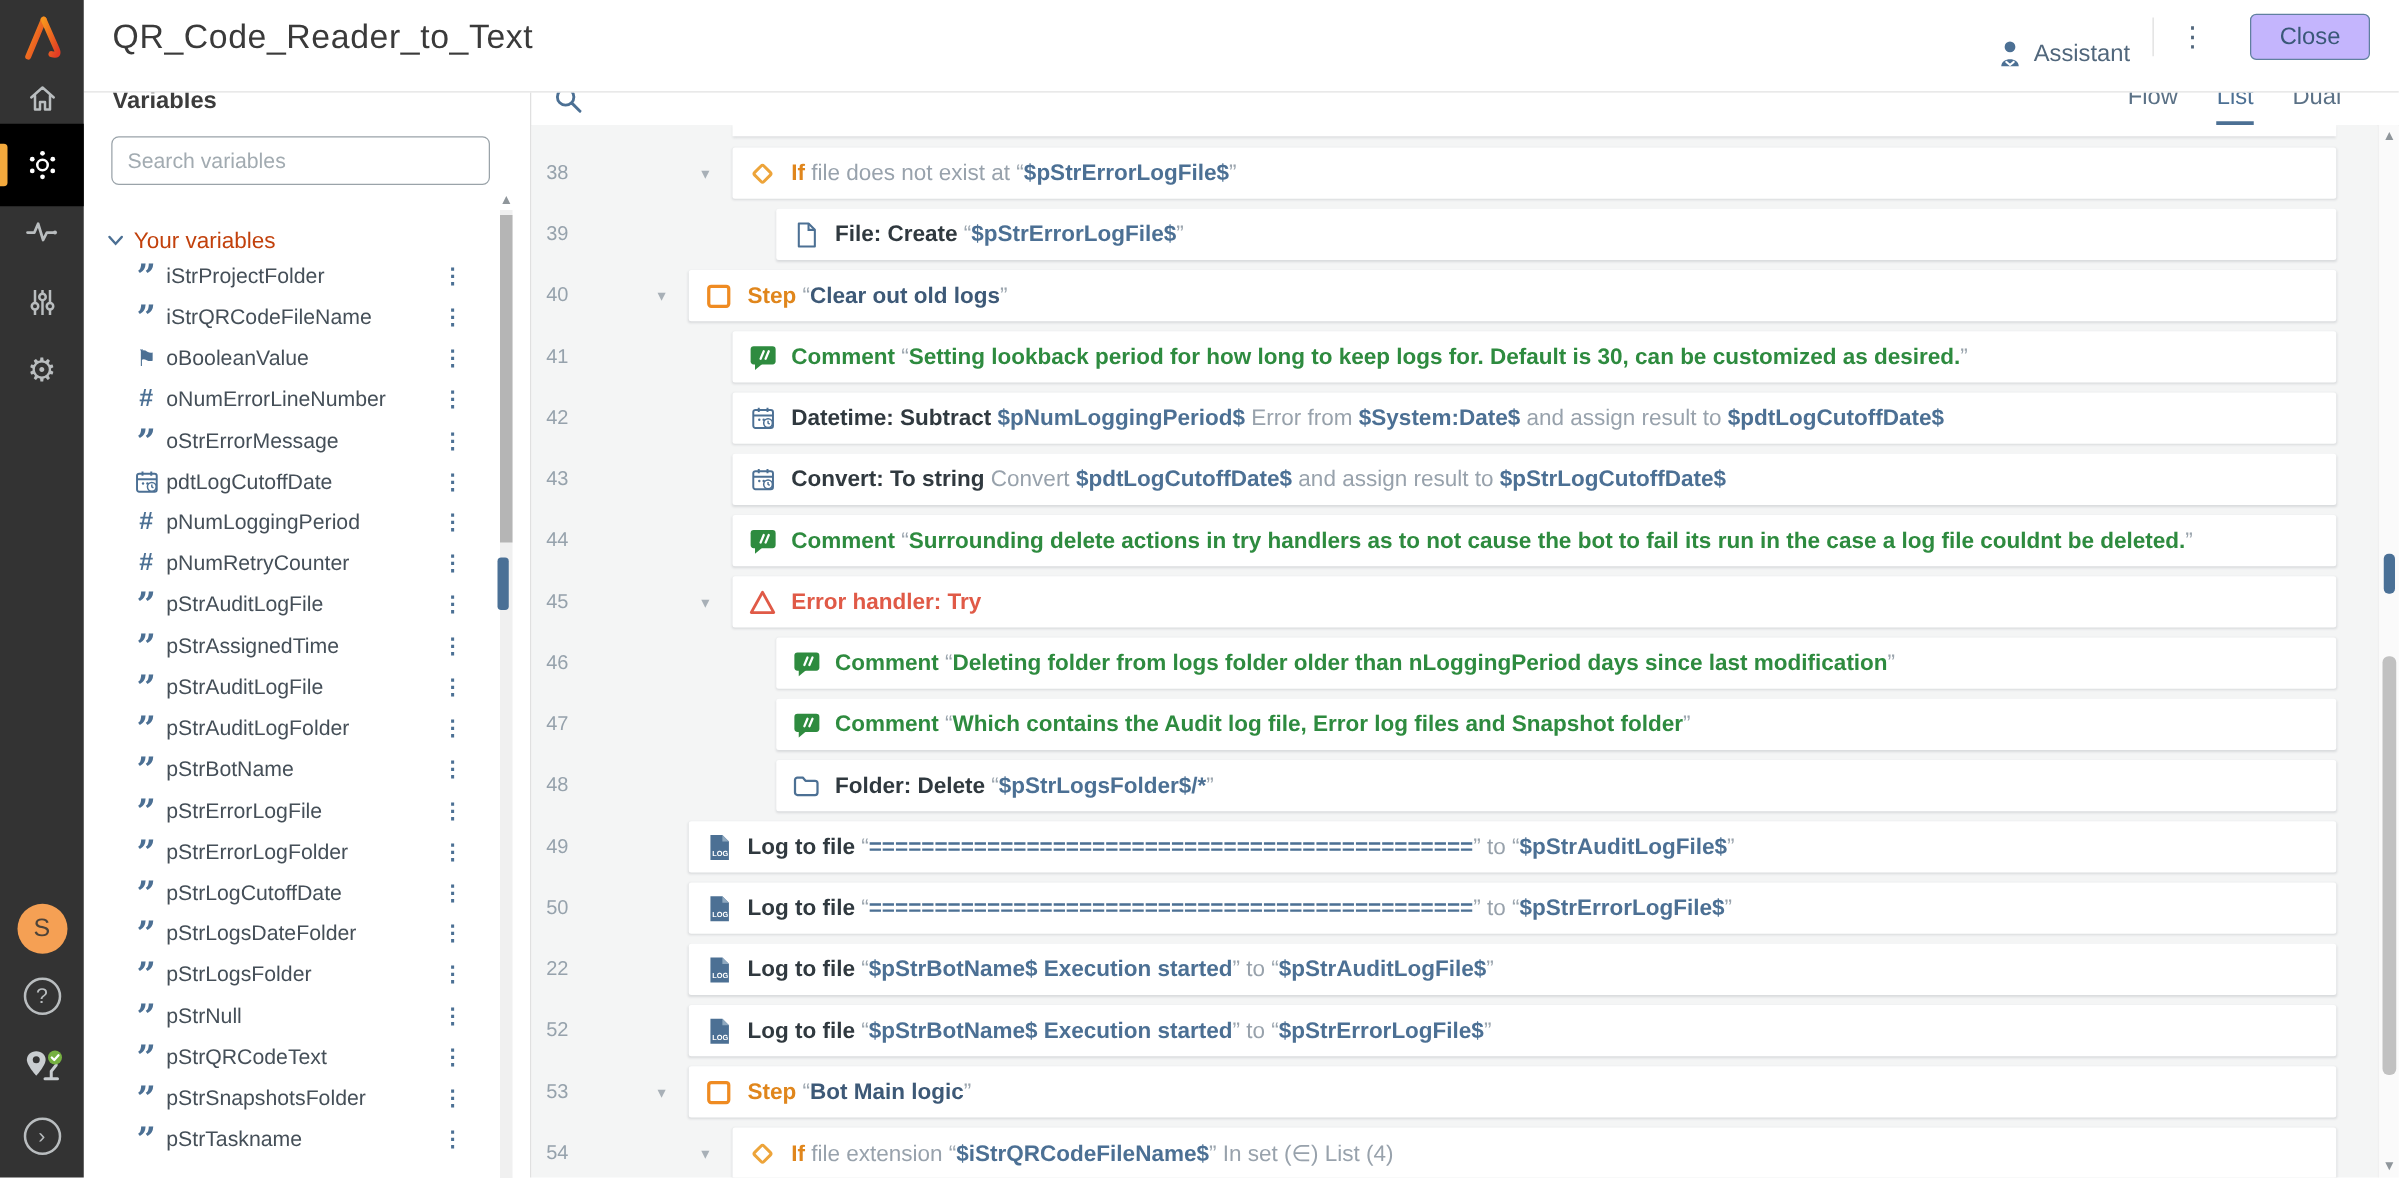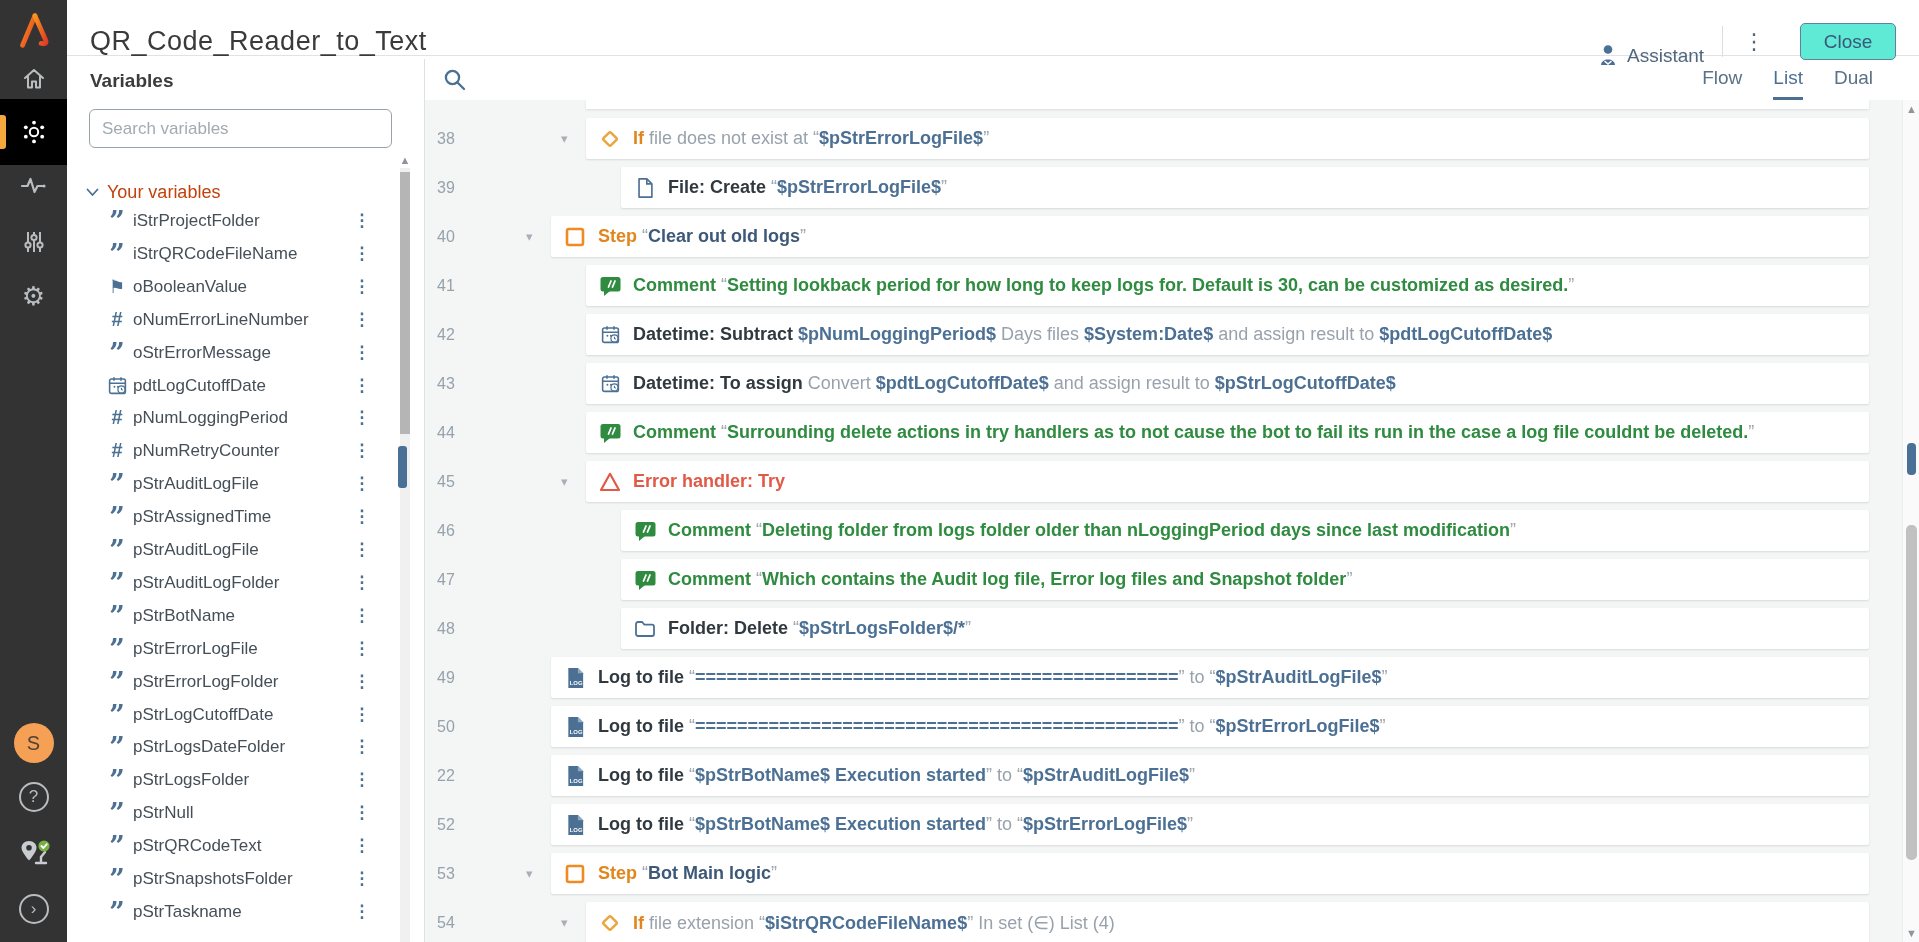--- a/index.html
+++ b/index.html
@@ -11,30 +11,30 @@
   .rail-item { position:absolute; left:0; width:67px; display:flex; align-items:center; justify-content:center; }
   #rail-active { position:absolute; left:0; top:99px; width:67px; height:66px; background:#000; }
   #rail-active .indicator { position:absolute; left:0; top:16px; width:6px; height:34px; background:#f3a93d; border-radius:0 3px 3px 0; }
   .railglyph { color:#b9bdbf; font-size:26px; line-height:1; }
   .circle-btn { width:30px; height:30px; border:2px solid #b9bdbf; border-radius:50%; color:#b9bdbf;
                 display:flex; align-items:center; justify-content:center; font-size:17px; }
   #avatar { width:40px; height:40px; border-radius:50%; background:#f5a054; color:#4d4339;
             display:flex; align-items:center; justify-content:center; font-size:20px; }
 
   
-  #topbar { position:absolute; left:67px; top:12px; right:0; height:44px; background:#fff;
+  #topbar { position:absolute; left:67px; top:0; right:0; height:74px; background:#fff;
             border-bottom:1px solid #e2e2e2; z-index:20; }
   #bot-title { position:absolute; left:23px; top:0; height:59px; display:flex; align-items:center;
                font-size:27px; color:#3a3a3a; letter-spacing:.5px; }
   #assistant { position:absolute; left:1531px; top:0; height:59px; display:flex; align-items:center; gap:9px; cursor:pointer;margin-top:14px; }
   #assistant span { font-size:19px; color:#51677c; }
   #tb-divider { position:absolute; left:1655px; top:14px; height:31px; width:1px; background:#ddd; }
   #tb-kebab { position:absolute; left:1672px; top:0; height:59px; width:30px; display:flex; align-items:center;
               justify-content:center; font-size:22px; color:#51677c; cursor:pointer; }
-  #close-btn { position:absolute; left:1733px; top:11px; width:96px; height:37px; background:#5eead4;
+  #close-btn { position:absolute; left:1733px; top:11px; width:96px; height:37px; background:#c4b5fd;
                border:1.5px solid #60809f; border-radius:5px; color:#3a5878; font-size:19px;
                font-family:"Liberation Sans",sans-serif; cursor:pointer; }
 
   
   #varpanel { position:absolute; left:67px; top:59px; width:358px; bottom:0; background:#fff;
               border-right:1px solid #e0e0e0; z-index:10;padding-left:28px; }
   #var-title { position:absolute; left:23px; top:11px; font-size:19px; font-weight:bold; color:#3c3c3c; }
   #var-search { position:absolute; left:22px; top:50px; width:303px; height:39px; border:1.5px solid #9aa3a9;
                 border-radius:6px; padding:0 12px; font-size:17px; color:#3c4852;
                 font-family:"Liberation Sans",sans-serif; }
@@ -440,38 +440,38 @@
           <svg width="21" height="21" viewBox="0 0 24 24">
             <rect x="3" y="4.5" width="18" height="16.5" rx="2" stroke="#4c7094" stroke-width="1.8" fill="none"></rect>
             <path d="M3 9.5 H21 M8 2.5 V6.5 M16 2.5 V6.5" stroke="#4c7094" stroke-width="1.8" fill="none"></path>
             <circle cx="8.5" cy="13.5" r="1.1" fill="#4c7094"></circle>
             <circle cx="12.5" cy="13.5" r="1.1" fill="#4c7094"></circle>
             <circle cx="16.5" cy="13.5" r="1.1" fill="#4c7094"></circle>
             <circle cx="16.5" cy="16.5" r="4" fill="#fff" stroke="#4c7094" stroke-width="1.4"></circle>
             <path d="M16.5 14.5 V16.5 L18 17.5" stroke="#4c7094" stroke-width="1.3" fill="none"></path>
           </svg>
         </span>
-        <span class="atext"><span class="b">Datetime: Subtract </span><span class="v">$pNumLoggingPeriod$</span><span class="m"> Days files </span><span class="v">$System:Date$</span><span class="m"> and assign result to </span><span class="v">$pdtLogCutoffDate$</span></span>
+        <span class="atext"><span class="b">Datetime: Subtract </span><span class="v">$pNumLoggingPeriod$</span><span class="m"> Error from </span><span class="v">$System:Date$</span><span class="m"> and assign result to </span><span class="v">$pdtLogCutoffDate$</span></span>
       </div>
     </div>
     <div class="rowwrap" style="top: 263px;">
       <span class="lnum">43</span>
       <div class="card" style="left: 161px;">
         <span class="aicon">
           <svg width="21" height="21" viewBox="0 0 24 24">
             <rect x="3" y="4.5" width="18" height="16.5" rx="2" stroke="#4c7094" stroke-width="1.8" fill="none"></rect>
             <path d="M3 9.5 H21 M8 2.5 V6.5 M16 2.5 V6.5" stroke="#4c7094" stroke-width="1.8" fill="none"></path>
             <circle cx="8.5" cy="13.5" r="1.1" fill="#4c7094"></circle>
             <circle cx="12.5" cy="13.5" r="1.1" fill="#4c7094"></circle>
             <circle cx="16.5" cy="13.5" r="1.1" fill="#4c7094"></circle>
             <circle cx="16.5" cy="16.5" r="4" fill="#fff" stroke="#4c7094" stroke-width="1.4"></circle>
             <path d="M16.5 14.5 V16.5 L18 17.5" stroke="#4c7094" stroke-width="1.3" fill="none"></path>
           </svg>
         </span>
-        <span class="atext"><span class="b">Datetime: To assign </span><span class="m">Convert </span><span class="v">$pdtLogCutoffDate$</span><span class="m"> and assign result to </span><span class="v">$pStrLogCutoffDate$</span></span>
+        <span class="atext"><span class="b">Convert: To string </span><span class="m">Convert </span><span class="v">$pdtLogCutoffDate$</span><span class="m"> and assign result to </span><span class="v">$pStrLogCutoffDate$</span></span>
       </div>
     </div>
     <div class="rowwrap" style="top: 312px;">
       <span class="lnum">44</span>
       <div class="card" style="left: 161px;">
         <span class="aicon">
           <svg width="23" height="22" viewBox="0 0 23 22">
             <rect x="1.5" y="2" width="20" height="14.5" rx="2.5" fill="#2e8b3f"></rect>
             <path d="M5 16 L5 21 L11 16 Z" fill="#2e8b3f"></path>
             <path d="M9.5 12 L12 6 M13.5 12 L16 6" stroke="#fff" stroke-width="1.8" stroke-linecap="round"></path>

